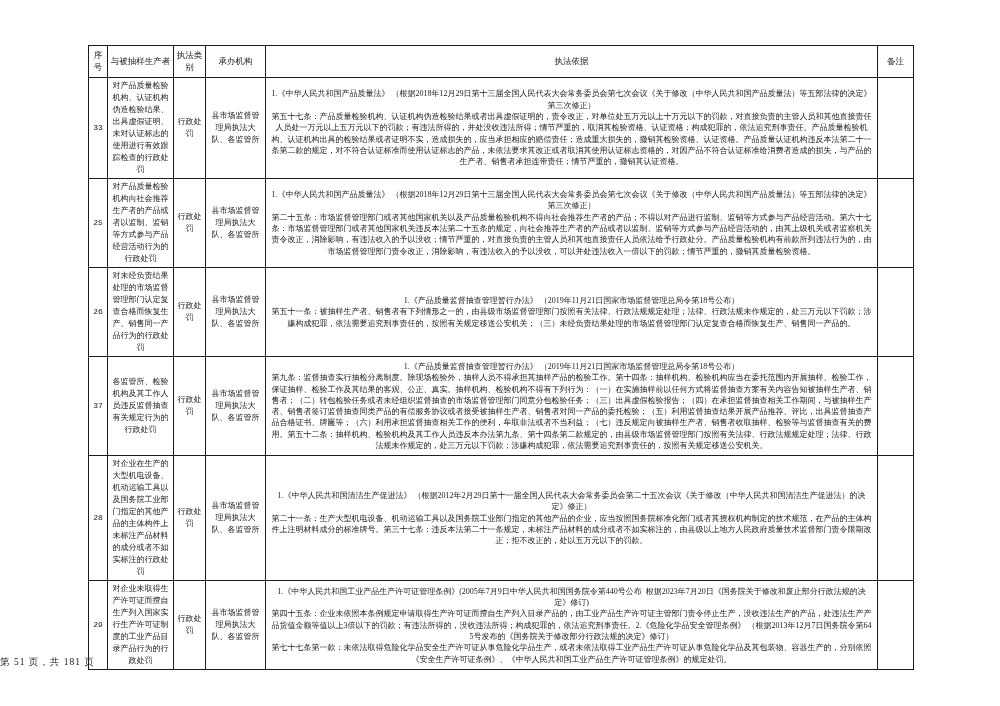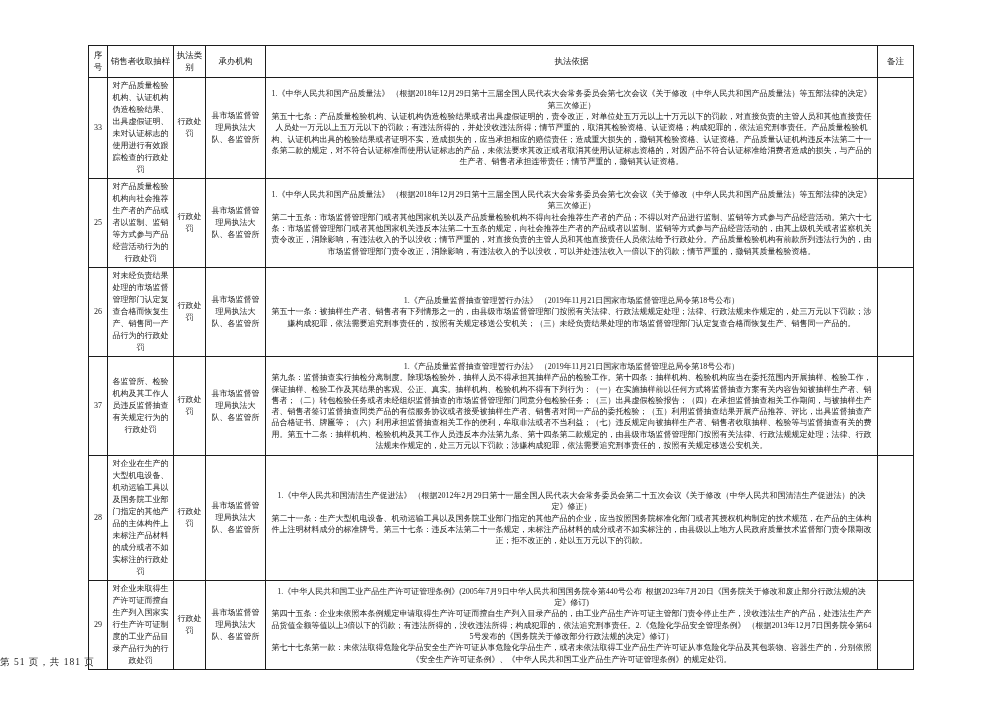--- a/index.html
+++ b/index.html
@@ -12,21 +12,21 @@
     border-collapse:collapse; table-layout:fixed;
   }
   .law-table th, .law-table td {
     border:1.4px solid #1c1c1c;
     font-weight:normal;
     font-size:8px;
     vertical-align:middle;
     overflow:hidden;
   }
   .law-table th { height:32px; text-align:center; font-size:8.5px; padding:2px; }
-  td.c { text-align:center; padding:2px 3px; line-height:12px; }
+  td.c { text-align:center; padding:2px 3px; line-height:12px;font-family:Liberation Mono, monospace; }
   td.basis {
     text-align:center; padding:4px 5px; line-height:11.3px;
     white-space:pre-wrap; word-break:break-all;
   }
   
   col.col-no     { width:19px; }
   col.col-name   { width:66px; }
   col.col-cat    { width:32px; }
   col.col-agency { width:60px; }
   col.col-basis  { width:612px; }
@@ -54,21 +54,21 @@
       <col class="col-no">
       <col class="col-name">
       <col class="col-cat">
       <col class="col-agency">
       <col class="col-basis">
       <col class="col-remark">
     </colgroup>
     <thead>
       <tr>
         <th>序号</th>
-        <th>销售者收取抽样</th>
+        <th>与被抽样生产者</th>
         <th>执法类别</th>
         <th>承办机构</th>
         <th>执法依据</th>
         <th>备注</th>
       </tr>
     </thead>
     <tbody>
       <tr>
         <td class="c">33</td>
         <td class="c">对产品质量检验机构、认证机构伪造检验结果、出具虚假证明、未对认证标志的使用进行有效跟踪检查的行政处罚</td>

